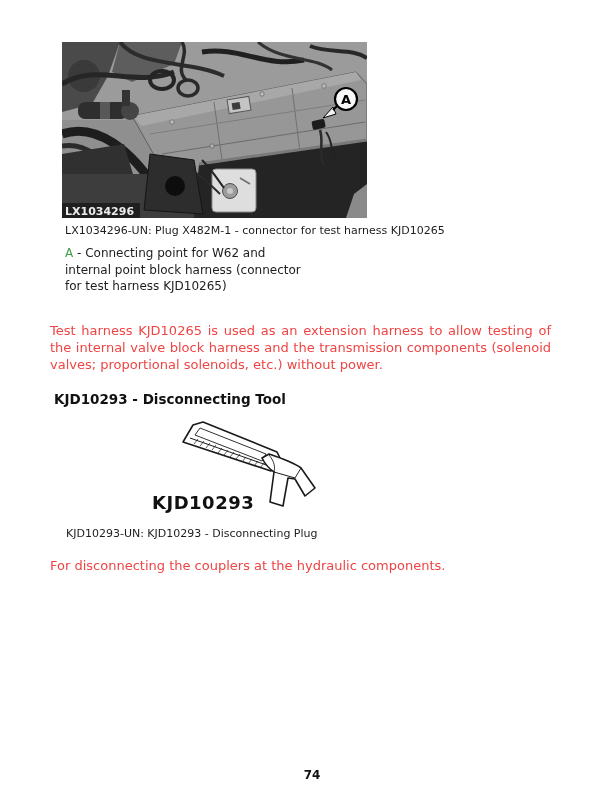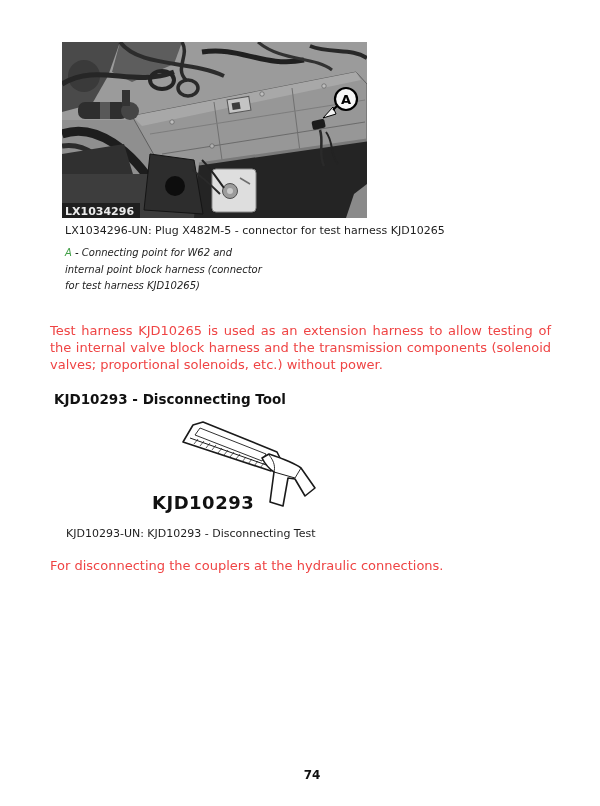--- a/index.html
+++ b/index.html
@@ -22,21 +22,21 @@
   .caption {
     position: absolute;
     font-size: 11px; line-height: 14px; color: #1d1d1d;
     white-space: nowrap;
   }
   .caption-1 { left: 65px; top: 224px; }
   .caption-2 { left: 66px; top: 527px; }
 
   .legend {
     position: absolute; left: 65px; top: 245px;
-    font-size: 10px; line-height: 16.5px; color: #1d1d1d; font-style: italic;
+    font-size: 12px; line-height: 16.5px; color: #1d1d1d;
   }
   .legend .legend-key { color: #3f9e45; }
 
   .para {
     position: absolute; left: 50px;
     font-size: 13px; line-height: 17px; color: #ef4444;
   }
   .para-1 { top: 322px; width: 501px; text-align: justify; }
   .para-2 { top: 557px; white-space: nowrap; }
 
@@ -140,21 +140,21 @@
       <g>
         <circle cx="284" cy="57" r="11" fill="#f7f7f7" stroke="#000" stroke-width="2.2"></circle>
         <text x="284" y="62" text-anchor="middle" font-size="13" font-weight="bold" fill="#000">A</text>
       </g>
 
       <rect x="0" y="161" width="78" height="15" fill="#1b1b1b" opacity="0.88"></rect>
       <text x="3" y="173" font-size="11" font-weight="bold" fill="#ececec">LX1034296</text>
     </svg>
   </div>
 
-  <div class="caption caption-1">LX1034296-UN: Plug X482M-5 - connector for test harness KJD10265</div>
+  <div class="caption caption-1">LX1034296-UN: Plug X482M-1 - connector for test harness KJD10265</div>
 
   <div class="legend">
     <div><span class="legend-key">A</span> <span>- Connecting point for W62 and</span></div>
     <div>internal point block harness (connector</div>
     <div>for test harness KJD10265)</div>
   </div>
 
   <div class="para para-1">Test harness KJD10265 is used as an extension harness to allow testing of the internal valve block harness and the transmission components (solenoid valves; proportional solenoids, etc.) without power.</div>
 
   <div class="heading heading-1">KJD10293 - Disconnecting Tool</div>
@@ -182,20 +182,20 @@
       </g>
 
       <path d="M93,39 C105,43 117,47 125,53 L139,73 L129,81 L119,64 L112,63 L107,91 L94,87 L98,57 C92,53 88,47 86,43 Z" fill="#fff" stroke="#1a1a1a" stroke-width="1.6" stroke-linejoin="round"></path>
       <path d="M98,57 L119,63" stroke="#1a1a1a" stroke-width="1" fill="none"></path>
       <path d="M93,40 C99,47 99,53 98,57" stroke="#1a1a1a" stroke-width="0.9" fill="none"></path>
       <path d="M125,53 L119,63" stroke="#1a1a1a" stroke-width="0.9" fill="none"></path>
     </svg>
   </div>
   <div class="tool-label">KJD10293</div>
 
-  <div class="caption caption-2">KJD10293-UN: KJD10293 - Disconnecting Test</div>
-
-  <div class="para para-2">For disconnecting the couplers at the hydraulic connections.</div>
+  <div class="caption caption-2">KJD10293-UN: KJD10293 - Disconnecting Plug</div>
+
+  <div class="para para-2">For disconnecting the couplers at the hydraulic components.</div>
 
 
   <div class="page-number">74</div>
 
 </div>
 
 </body></html>

